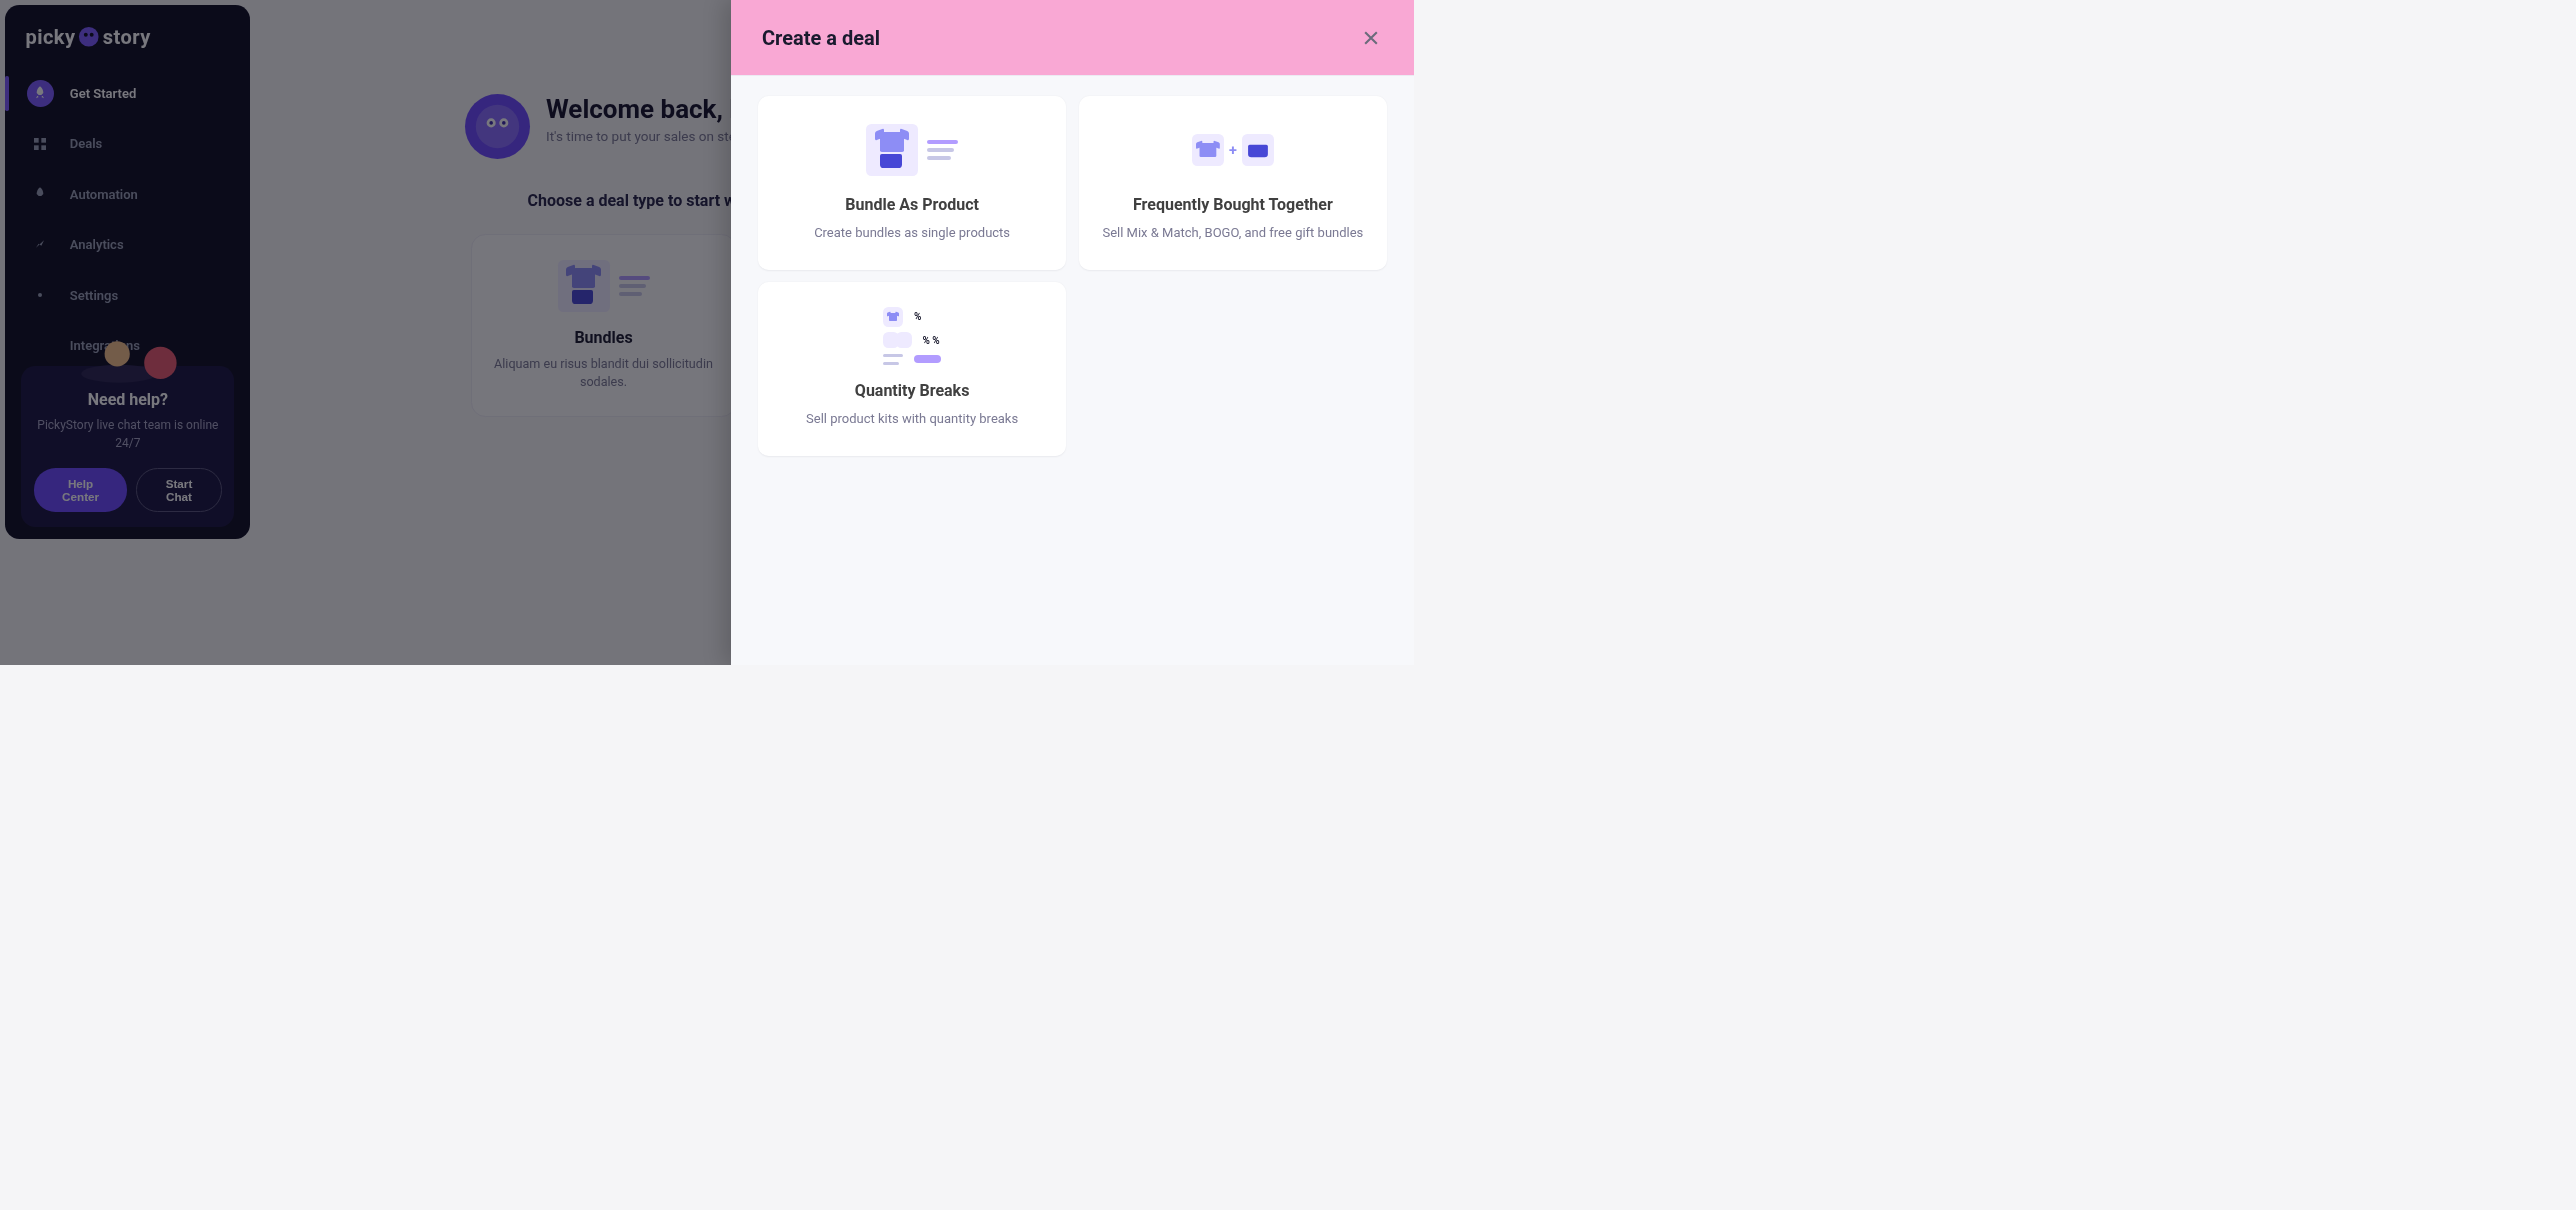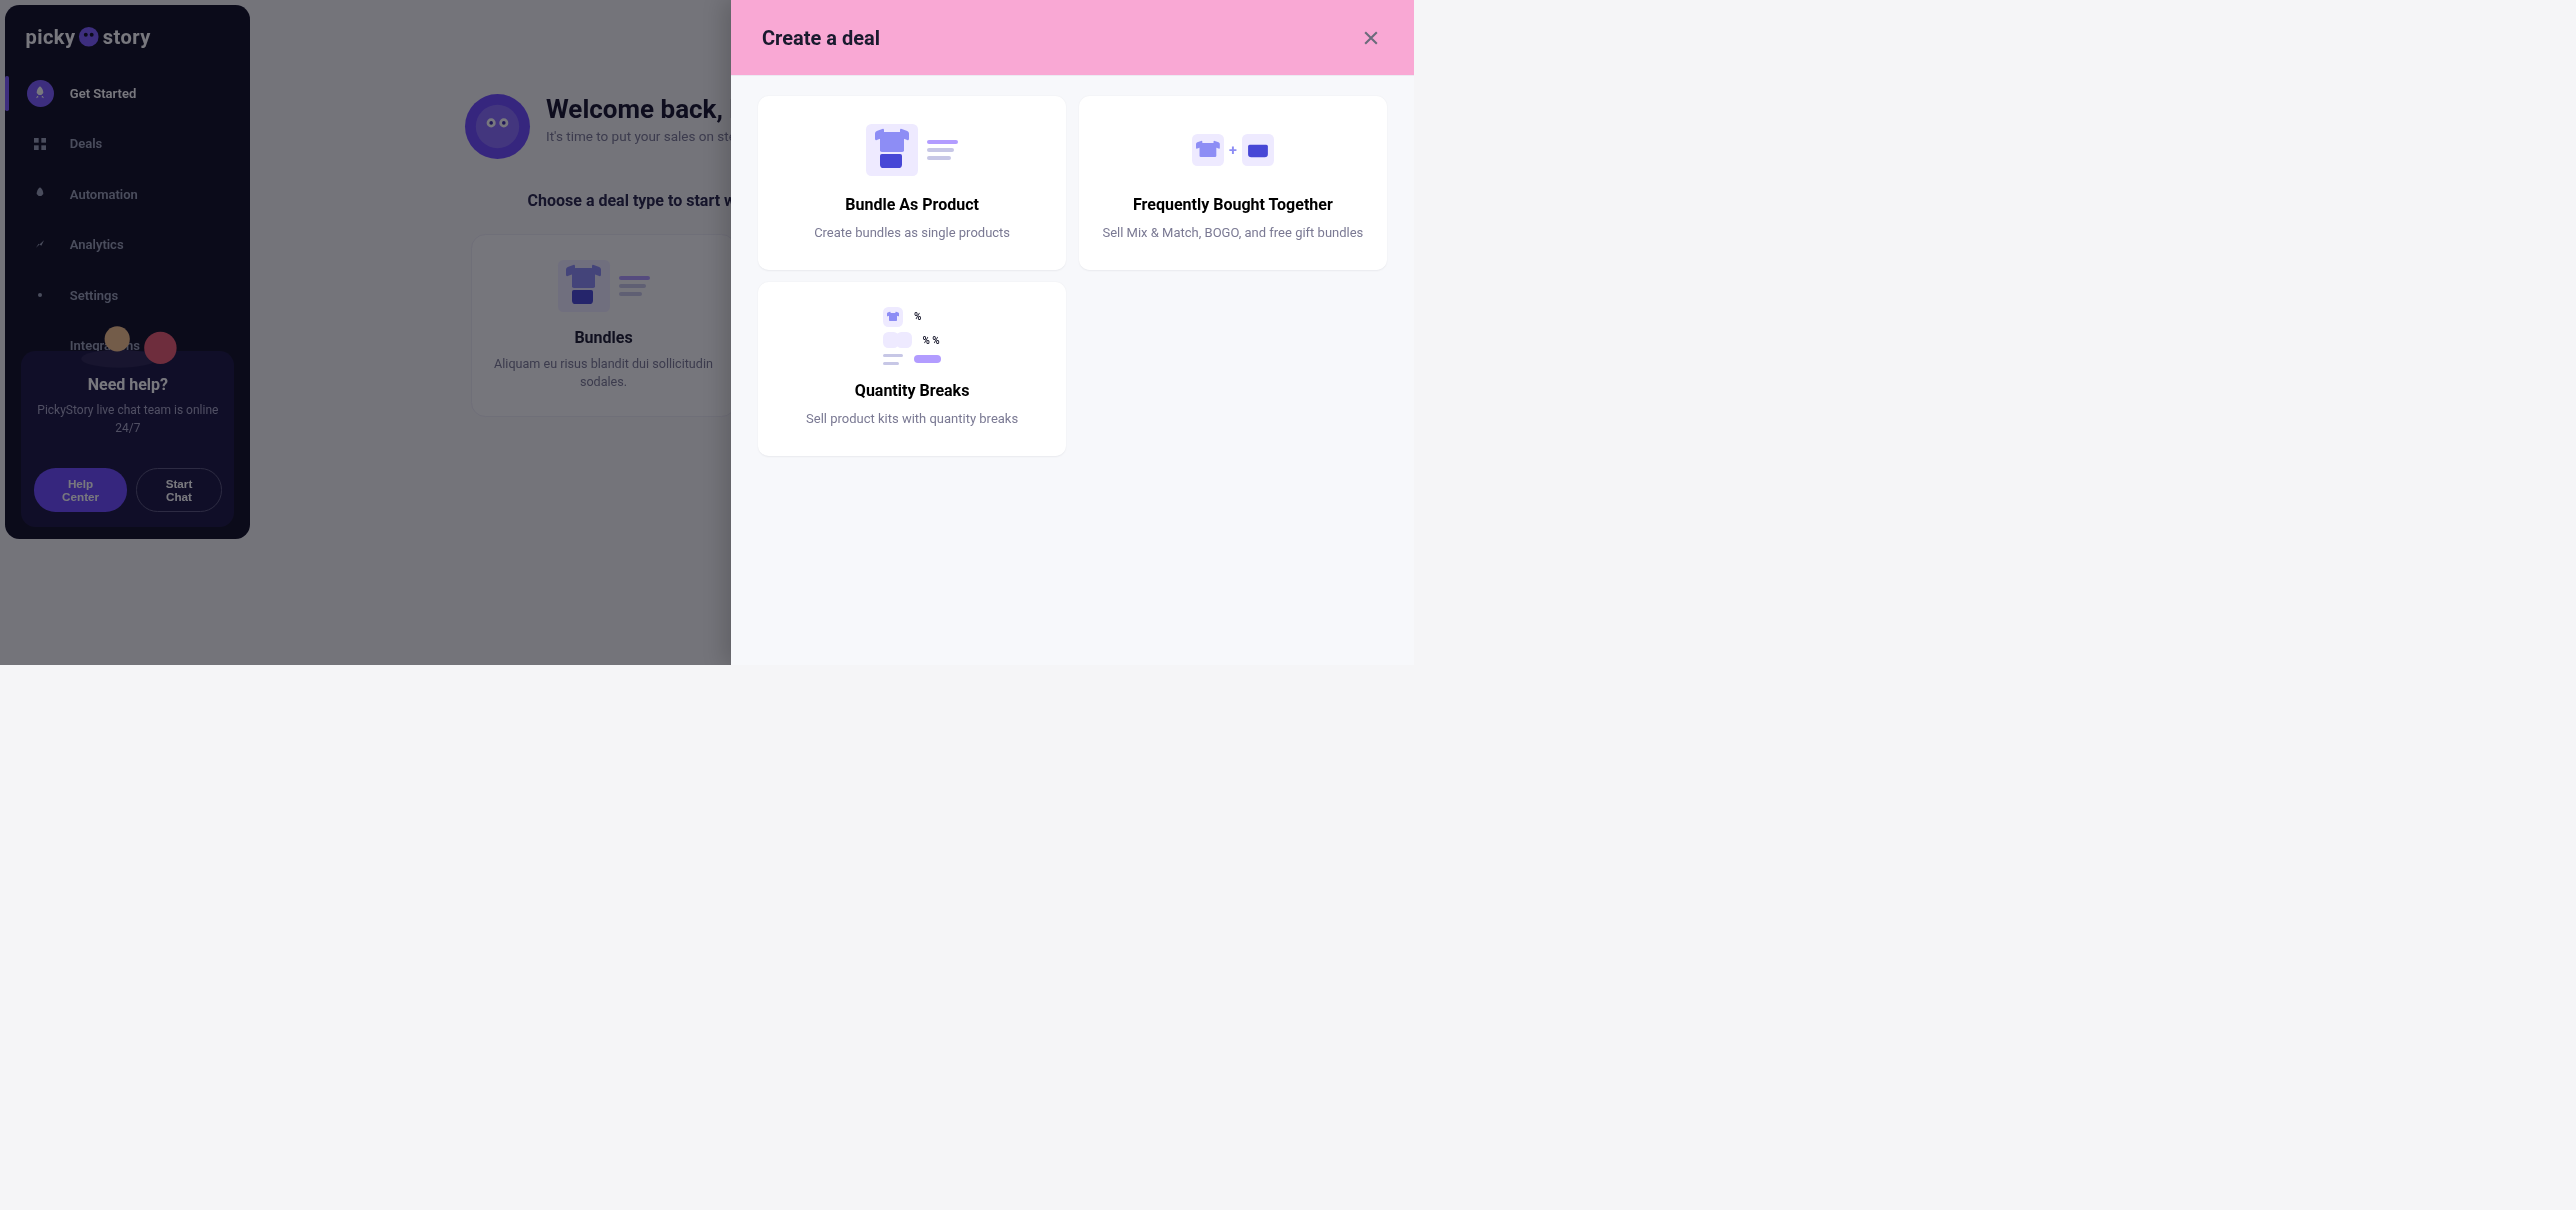--- a/index.html
+++ b/index.html
@@ -48,21 +48,21 @@
 .icon-wrap svg { width: 16px; height: 16px; fill: #9aa0b5; }
 .nav-item.active .icon-wrap svg { fill: #fff; }
 
 .help-card {
   position: absolute; left: 16px; right: 16px; bottom: 12.6px;
   background: #1a1640; border-radius: 14.4px; padding: 18px 12.6px 14.4px;
   text-align: center;
 }
 .help-card .illus { height: 51px; margin-top: -52px; margin-bottom: 7.2px; }
 .help-card h3 { color: #fff; font-size: 16px; font-weight: 700; margin-bottom: 7.2px; }
-.help-card p { color: #a6a4c3; font-size: 12px; line-height: 1.5; margin-bottom: 31px; }
+.help-card p { color: #a6a4c3; font-size: 12px; line-height: 1.5; margin-bottom: 16px; }
 .help-buttons { display: flex; gap: 9px; justify-content: center; }
 .btn-primary {
   background: #6d4aff; color: #fff; border: none; border-radius: 21.6px;
   padding: 8px 14.4px; font-size: 11.7px; font-weight: 600; cursor: pointer;
 }
 .btn-outline {
   background: transparent; color: #fff; border: 0.9px solid #5a567c; border-radius: 21.6px;
   padding: 8px 14.4px; font-size: 11.7px; font-weight: 600; cursor: pointer;
 }
 
@@ -112,21 +112,21 @@
 }
 .close-btn svg { width: 20px; height: 20px; stroke: #6b6b7b; stroke-width: 2.5; fill: none; }
 
 .panel-body { padding: 20px 27px; display: grid; grid-template-columns: 1fr 1fr; gap: 12.6px; }
 .option-card {
   background: #fff; border-radius: 10.8px; padding: 25px 20px 27px;
   text-align: center; cursor: pointer;
   box-shadow: 0 0.9px 1.8px rgba(18,18,40,.06);
 }
 .option-card .art { height: 58px; display: flex; align-items: center; justify-content: center; margin-bottom: 16px; }
-.option-card h4 { font-size: 16px; font-weight: 700; color: #000000; margin-bottom: 9px; }
+.option-card h4 { font-size: 16px; font-weight: 700; color: #404040; margin-bottom: 9px; }
 .option-card .desc { font-size: 13px; color: #7a7993; line-height: 1.5; }
 .option-card.highlighted { outline: 6.3px solid #e81818; outline-offset: -3.6px; }
 
 
 .box-bg { background: #eeeaff; border-radius: 5.4px; width: 52px; height: 52px; display: flex; align-items: center; justify-content: center; }
 .shirt { width: 23.5px; height: 20px; background: #8d8df5; border-radius: 3.6px 3.6px 1.8px 1.8px; position: relative; }
 .shirt::before, .shirt::after { content:""; position:absolute; top:-1.8px; width:9px; height:9px; background:#8d8df5; }
 .shirt::before { left:-5.4px; transform: skewY(-20deg); border-radius:1.8px; }
 .shirt::after { right:-5.4px; transform: skewY(20deg); border-radius:1.8px; }
 .shorts { width: 21.6px; height: 14.4px; background: #4747d6; border-radius: 1.8px 1.8px 3.6px 3.6px; margin-top: 1.8px; }

